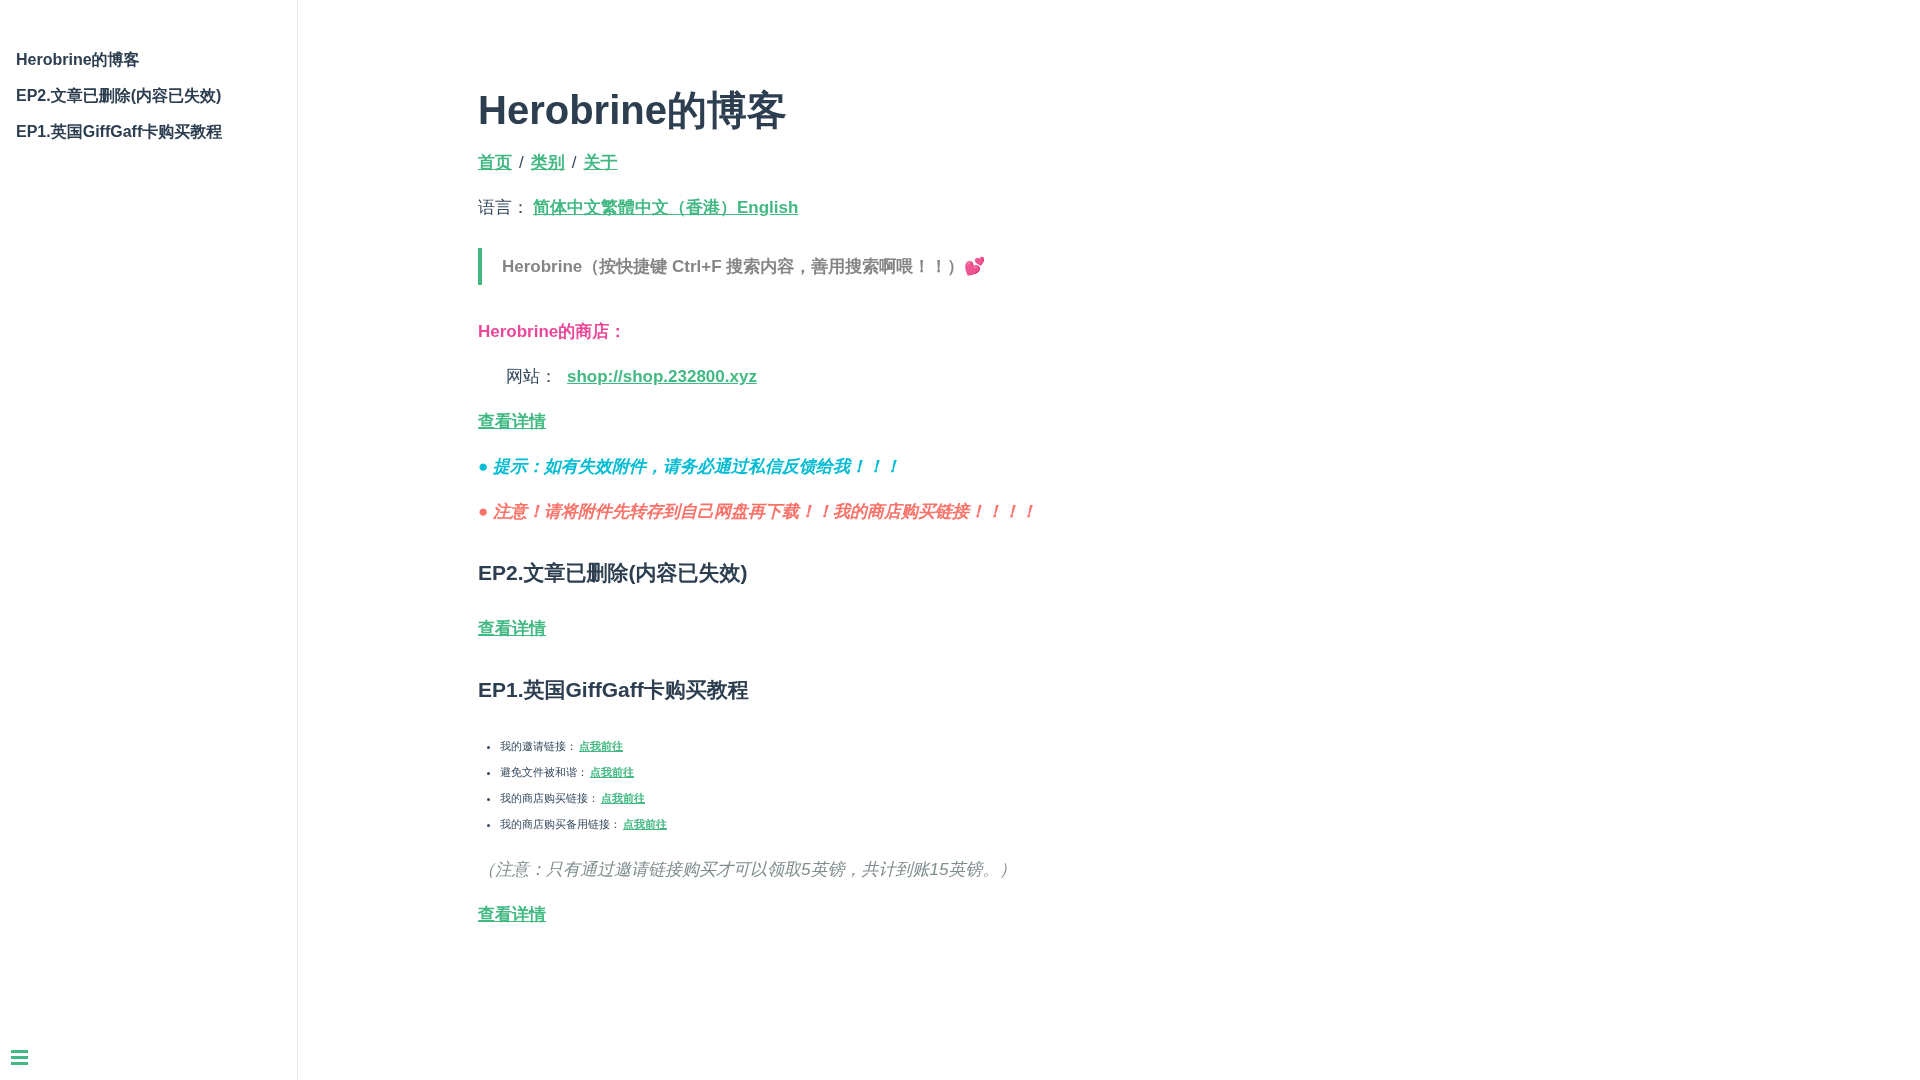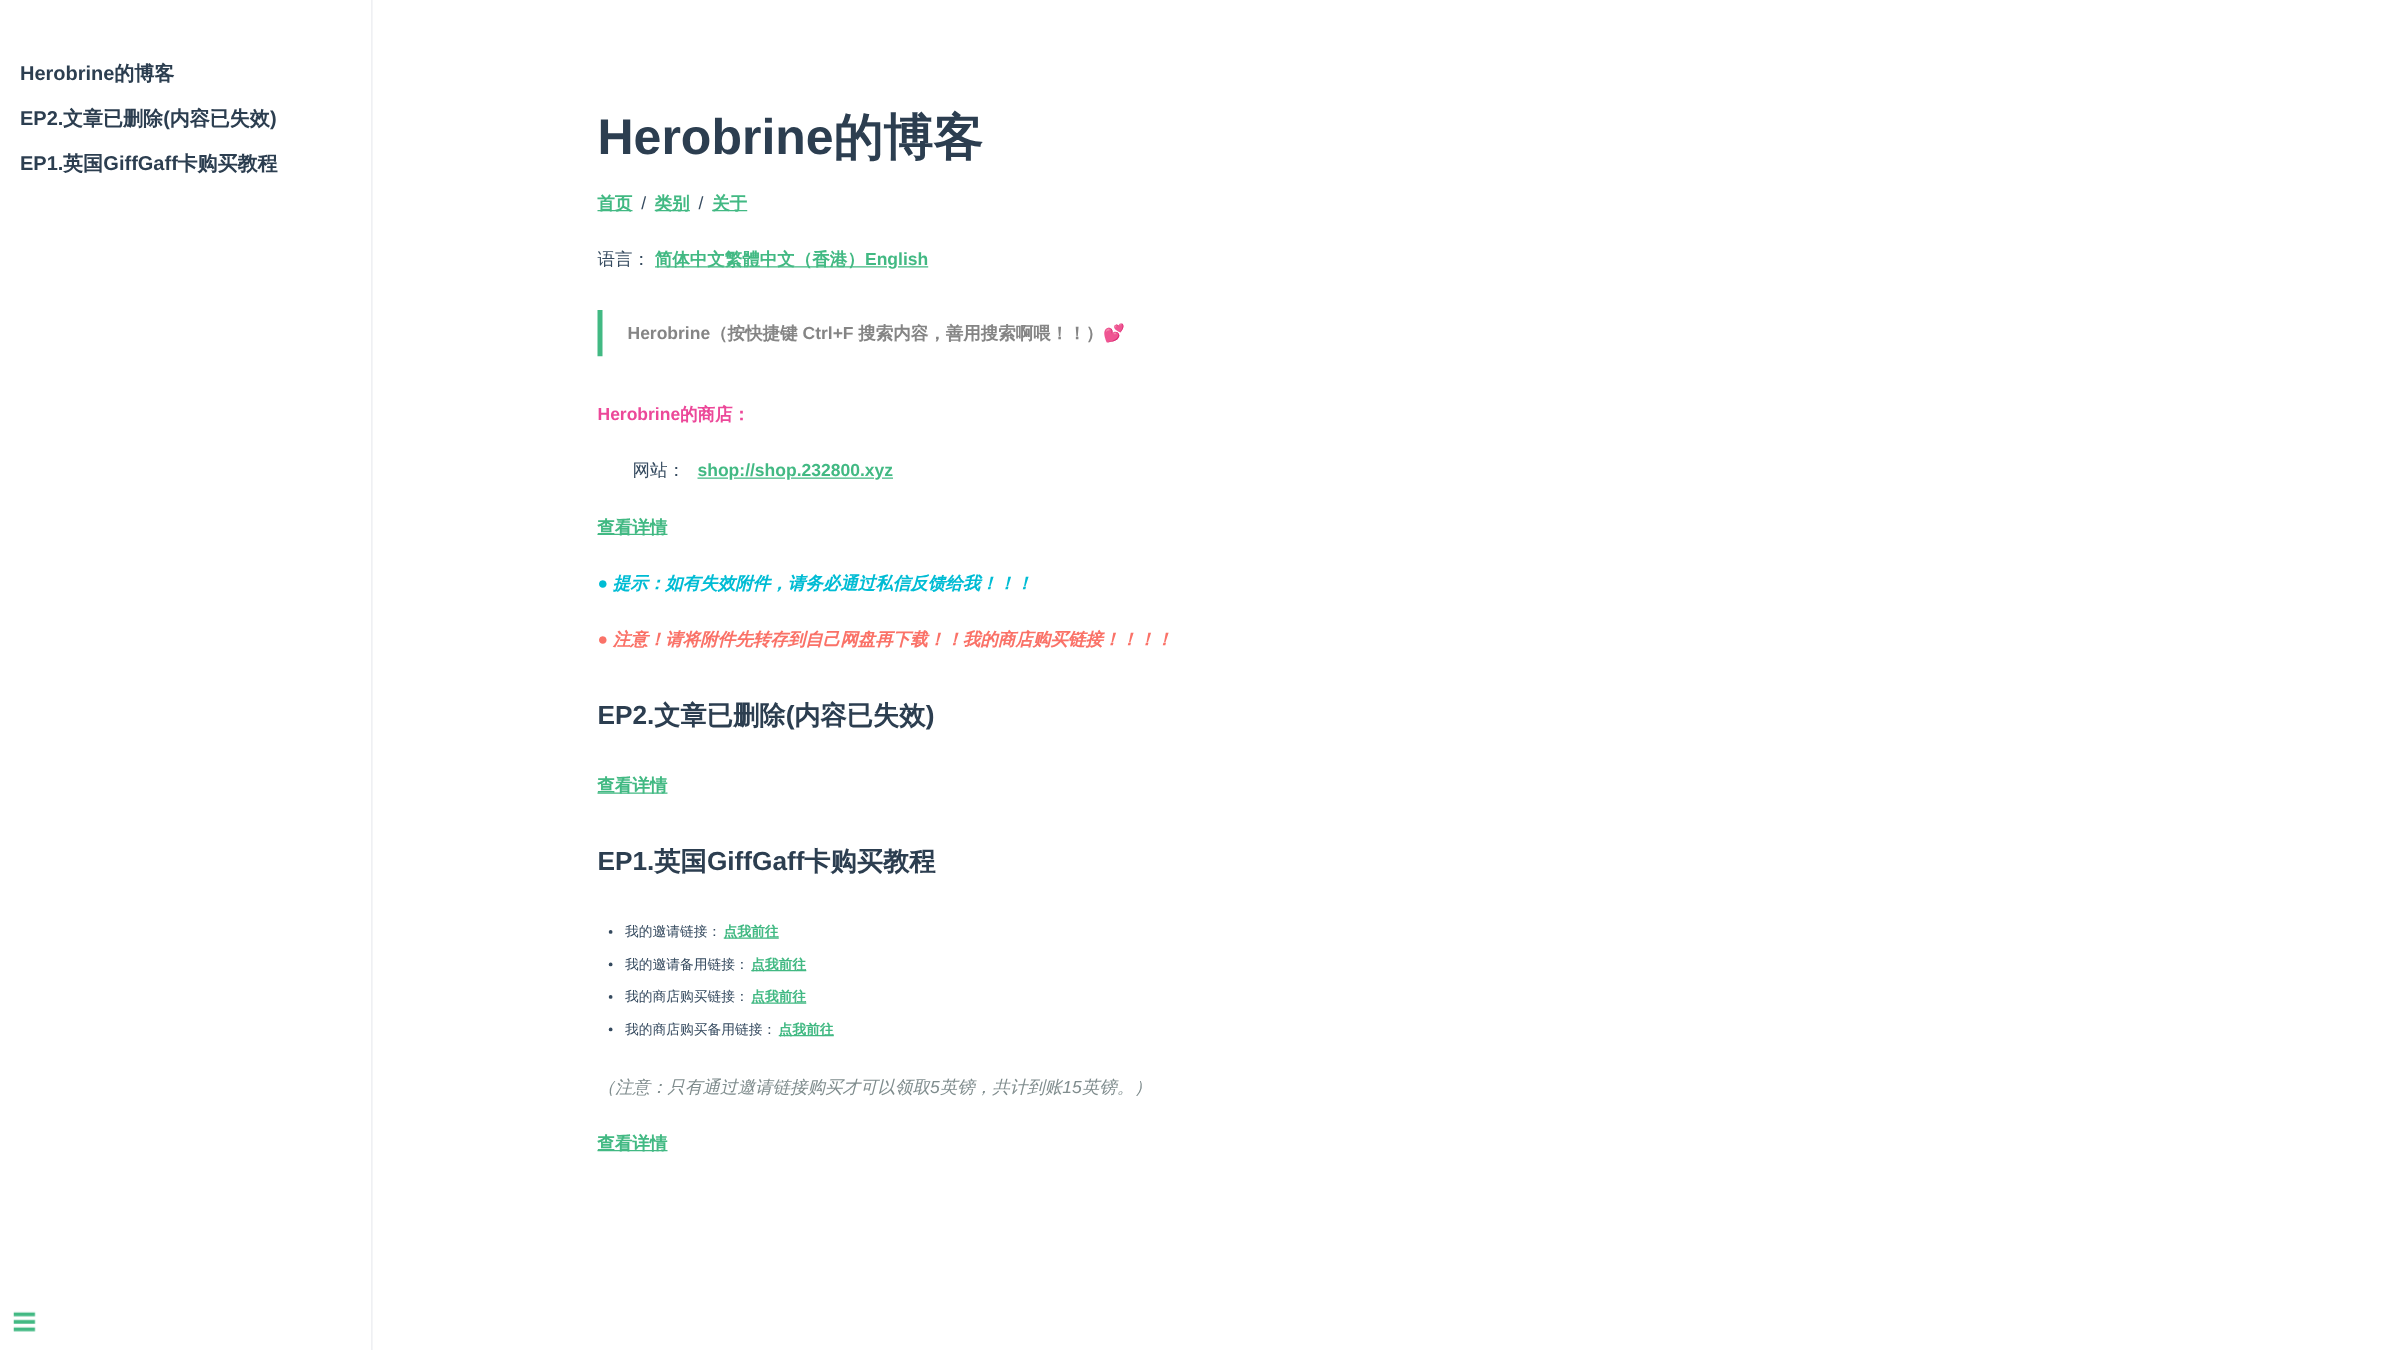--- a/index.html
+++ b/index.html
@@ -62,21 +62,21 @@
     color: #2c3e50;
   }
   h2.post-title {
     margin: 34px 0 28px;
     font-size: 21px;
     line-height: 30px;
     font-weight: 700;
     color: #2c3e50;
   }
 
-  p { margin: 20px 0; font-size: 14px; line-height: 25px; }
+  p { margin: 20px 0; font-size: 17px; line-height: 25px; }
 
   a.green-link {
     color: #42b983;
     font-weight: 700;
     text-decoration: underline;
     cursor: pointer;
   }
 
   .breadcrumb { margin-top: 16px; }
   .breadcrumb .sep { color: #34495e; margin: 0 7px; font-weight: 400; }
@@ -178,21 +178,21 @@
       <a class="green-link">查看详情</a>
     </p>
 
     <h2 class="post-title">EP1.英国GiffGaff卡购买教程</h2>
 
     <ul class="ep1-links">
       <li>
         <span>我的邀请链接：</span><a class="green-link">点我前往</a>
       </li>
       <li>
-        <span>我的邀请备用链接：</span><a class="green-link">点我前往</a>
+        <span>避免文件被和谐：</span><a class="green-link">点我前往</a>
       </li>
       <li>
         <span>我的商店购买链接：</span><a class="green-link">点我前往</a>
       </li>
       <li>
         <span>我的商店购买备用链接：</span><a class="green-link">点我前往</a>
       </li>
     </ul>
 
     <p class="ep1-note">（注意：只有通过邀请链接购买才可以领取5英镑，共计到账15英镑。）</p>

